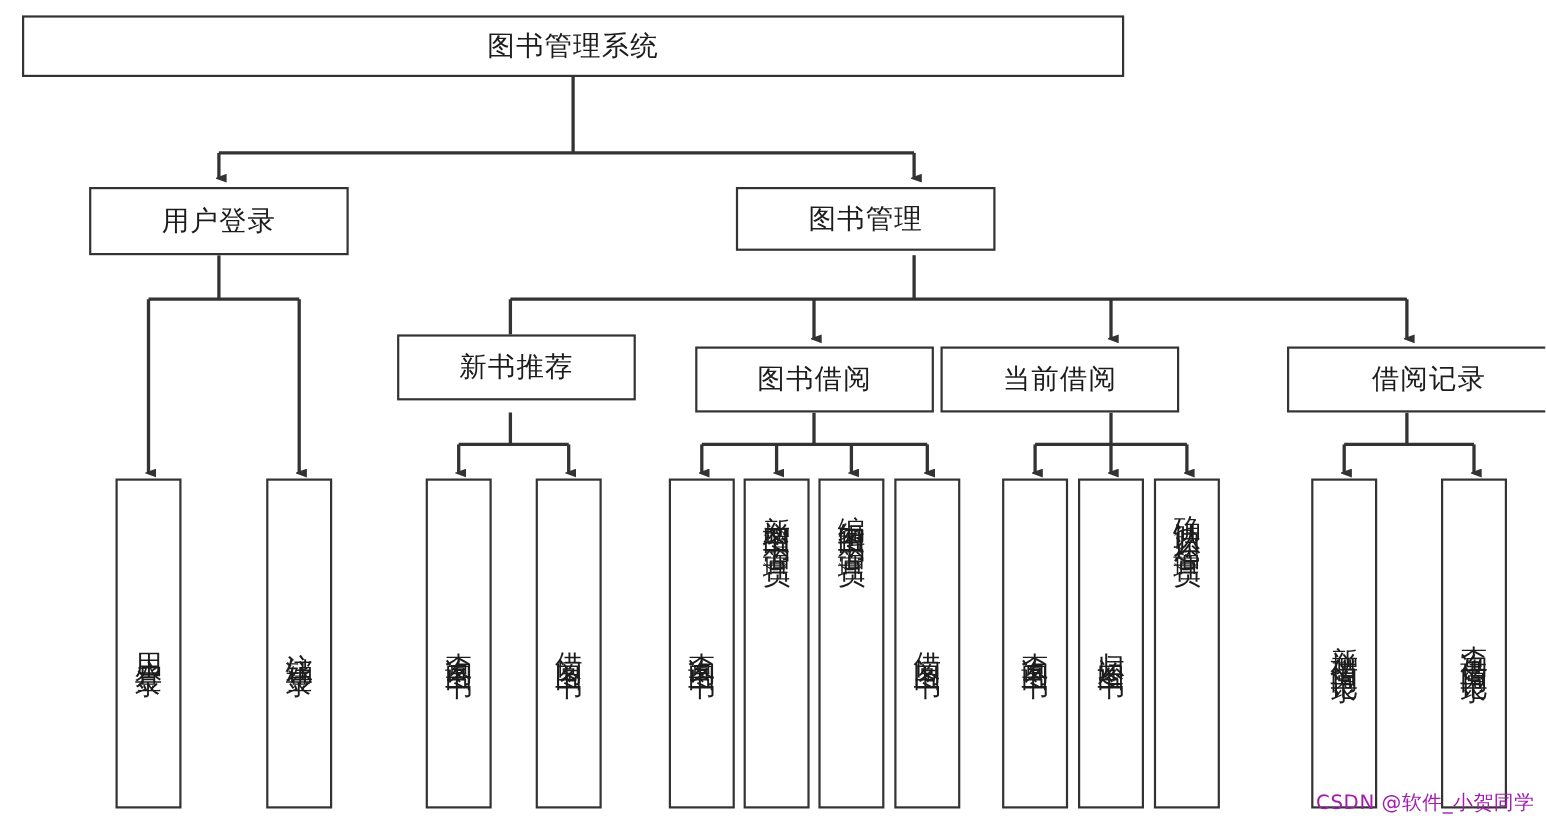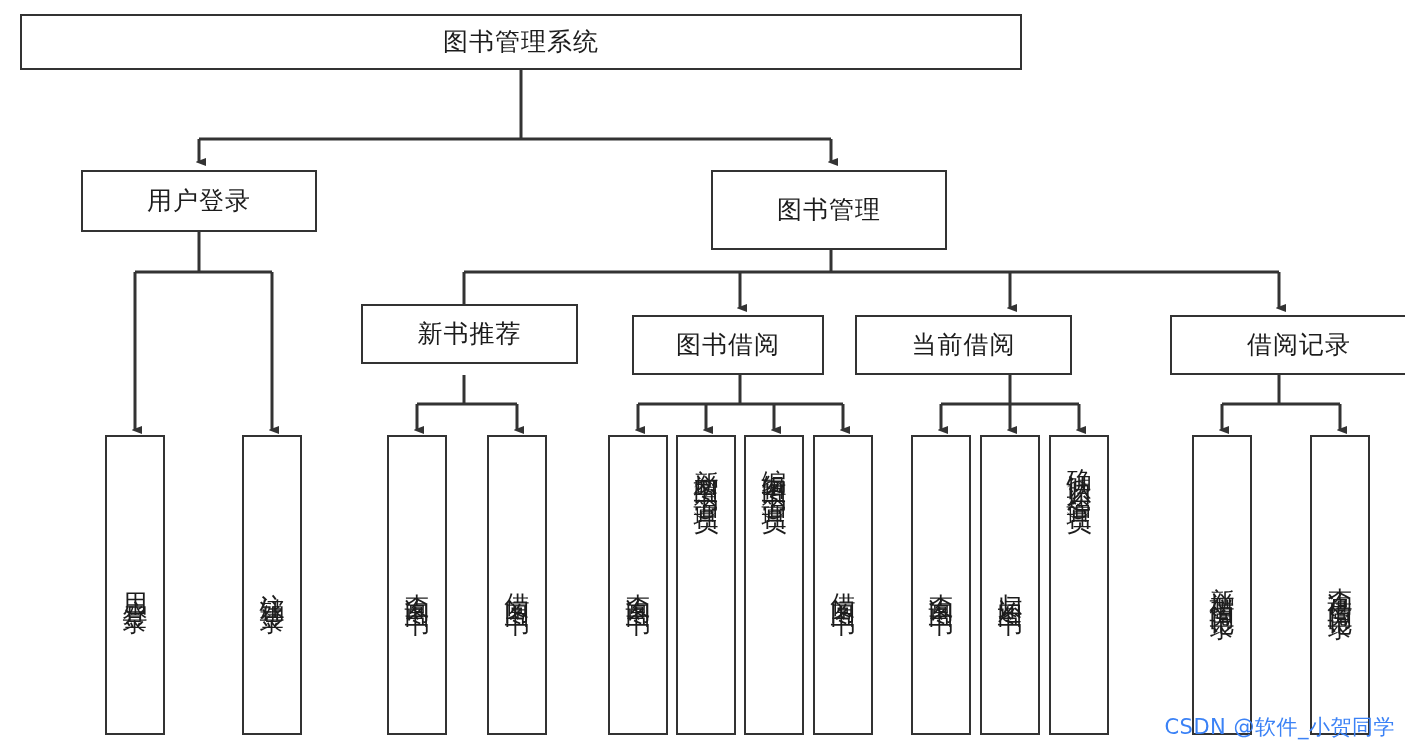--- a/index.html
+++ b/index.html
@@ -54,22 +54,22 @@
     height: auto;
   }
   .node.vertical.centered {
     align-items: center;
     padding-top: 0;
   }
   #watermark {
     position: absolute;
     right: 10px;
     bottom: 6px;
-    font-size: 21px;
-    color: #3b82f6;
+    font-size: 18px;
+    color: #a21caf;
     letter-spacing: 0.5px;
     white-space: nowrap;
     font-family: "DejaVu Sans", "Liberation Sans", sans-serif;
   }
 </style>
 </head>
 <body>
 
 <div id="canvas">
 
@@ -123,28 +123,28 @@
     </g>
   </svg>
 
   <div class="node horizontal" style="left:20px; top:14px; width:1002px; height:56px;">
     <span class="node-label">图书管理系统</span>
   </div>
 
   <div class="node horizontal" style="left:81px; top:170px; width:236px; height:62px;">
     <span class="node-label">用户登录</span>
   </div>
-  <div class="node horizontal" style="left:711px; top:170px; width:236px; height:80px;">
+  <div class="node horizontal" style="left:669px; top:170px; width:236px; height:58px;">
     <span class="node-label">图书管理</span>
   </div>
 
   <div class="node horizontal" style="left:361px; top:304px; width:217px; height:60px;">
     <span class="node-label">新书推荐</span>
   </div>
-  <div class="node horizontal" style="left:632px; top:315px; width:192px; height:60px;">
+  <div class="node horizontal" style="left:632px; top:315px; width:217px; height:60px;">
     <span class="node-label">图书借阅</span>
   </div>
   <div class="node horizontal" style="left:855px; top:315px; width:217px; height:60px;">
     <span class="node-label">当前借阅</span>
   </div>
   <div class="node horizontal" style="left:1170px; top:315px; width:258px; height:60px;">
     <span class="node-label">借阅记录</span>
   </div>
 
   <div class="node vertical centered" style="left:105px; top:435px; width:60px; height:300px;">

